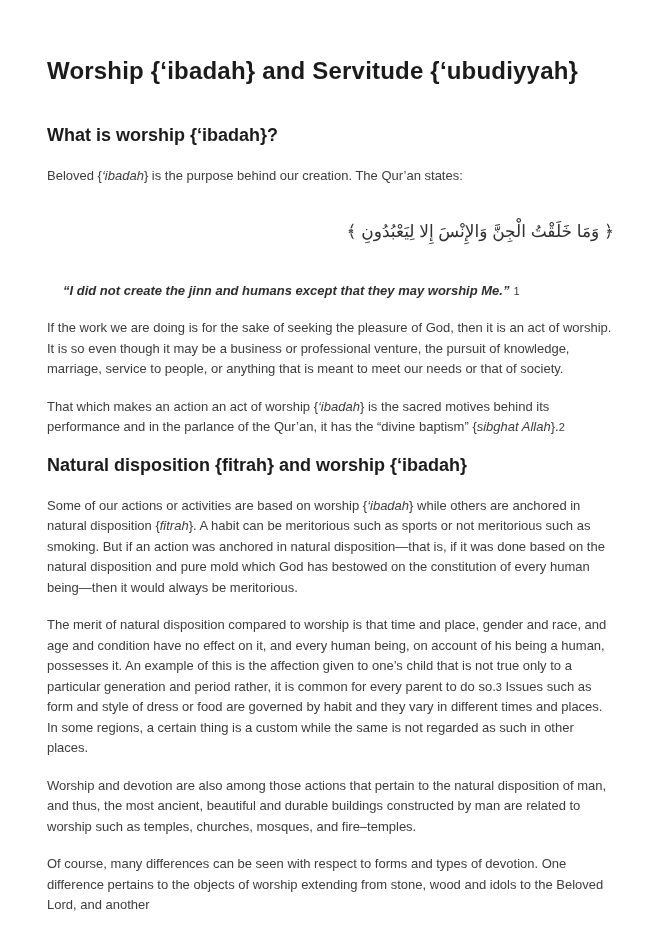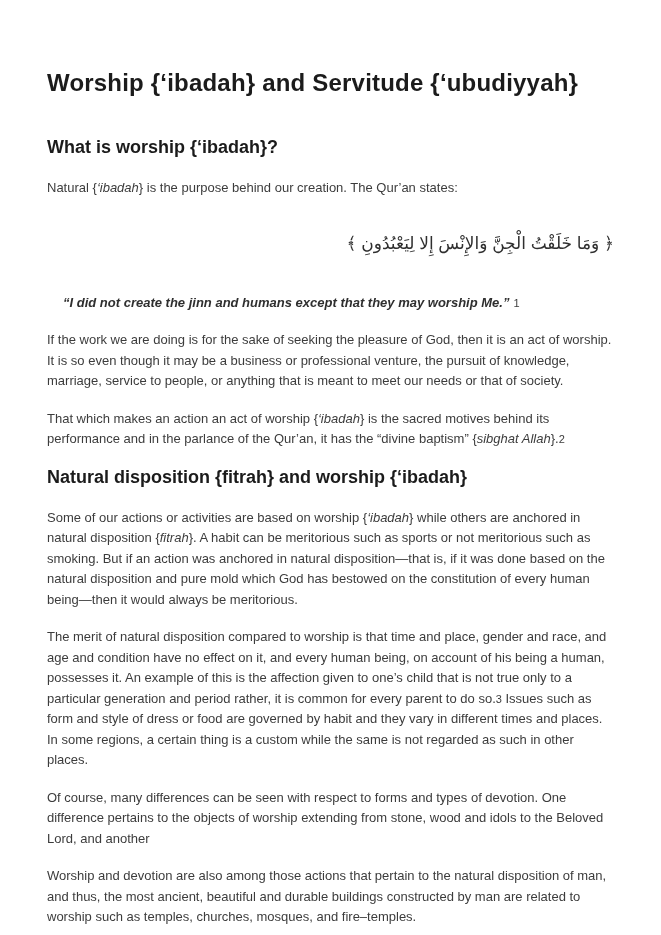--- a/index.html
+++ b/index.html
@@ -13,21 +13,21 @@
     font-family:"Liberation Sans", sans-serif;
     color:#3c3c3c;
     padding:56px 47px 0 47px;
     overflow:hidden;
   }
   h1.doc-title {
     font-size:24px;
     line-height:29px;
     font-weight:bold;
     color:#1b1b1b;
-    margin:12px 0 40px 0;
+    margin:0 0 40px 0;
     letter-spacing:0.2px;
   }
   h2.section-heading {
     font-size:18px;
     line-height:21px;
     font-weight:bold;
     color:#1b1b1b;
     margin:12px 0 20px 0;
   }
   p.body-para {
@@ -65,33 +65,33 @@
 </style>
 </head>
 <body>
 
 <div class="page">
 
   <h1 class="doc-title">Worship {‘ibadah} and Servitude {‘ubudiyyah}</h1>
 
   <h2 class="section-heading">What is worship {‘ibadah}?</h2>
 
-  <p class="body-para"><span>Natural {</span><span class="it">‘ibadah</span><span>} is the purpose behind our creation. The Qur’an states:</span></p>
+  <p class="body-para"><span>Beloved {</span><span class="it">‘ibadah</span><span>} is the purpose behind our creation. The Qur’an states:</span></p>
 
   <p class="verse" dir="rtl">﴿ وَمَا خَلَقْتُ الْجِنَّ وَالإِنْسَ إِلا لِيَعْبُدُونِ ﴾</p>
 
   <p class="quote-line"><span>“I did not create the jinn and humans except that they may worship Me.”</span><span class="fn-ref">1</span></p>
 
   <p class="body-para">If the work we are doing is for the sake of seeking the pleasure of God, then it is an act of worship. It is so even though it may be a business or professional venture, the pursuit of knowledge, marriage, service to people, or anything that is meant to meet our needs or that of society.</p>
 
   <p class="body-para"><span>That which makes an action an act of worship {</span><span class="it">‘ibadah</span><span>} is the sacred motives behind its performance and in the parlance of the Qur’an, it has the “divine baptism” {</span><span class="it">sibghat Allah</span><span>}.</span><span class="fn-ref">2</span></p>
 
   <h2 class="section-heading">Natural disposition {fitrah} and worship {‘ibadah}</h2>
 
   <p class="body-para"><span>Some of our actions or activities are based on worship {</span><span class="it">‘ibadah</span><span>} while others are anchored in natural disposition {</span><span class="it">fitrah</span><span>}. A habit can be meritorious such as sports or not meritorious such as smoking. But if an action was anchored in natural disposition—that is, if it was done based on the natural disposition and pure mold which God has bestowed on the constitution of every human being—then it would always be meritorious.</span></p>
 
   <p class="body-para"><span>The merit of natural disposition compared to worship is that time and place, gender and race, and age and condition have no effect on it, and every human being, on account of his being a human, possesses it. An example of this is the affection given to one’s child that is not true only to a particular generation and period rather, it is common for every parent to do so.</span><span class="fn-ref">3</span><span> Issues such as form and style of dress or food are governed by habit and they vary in different times and places. In some regions, a certain thing is a custom while the same is not regarded as such in other places.</span></p>
 
+  <p class="body-para">Worship and devotion are also among those actions that pertain to the natural disposition of man, and thus, the most ancient, beautiful and durable buildings constructed by man are related to worship such as temples, churches, mosques, and fire–temples.</p>
+
   <p class="body-para">Of course, many differences can be seen with respect to forms and types of devotion. One difference pertains to the objects of worship extending from stone, wood and idols to the Beloved Lord, and another</p>
-
-  <p class="body-para">Worship and devotion are also among those actions that pertain to the natural disposition of man, and thus, the most ancient, beautiful and durable buildings constructed by man are related to worship such as temples, churches, mosques, and fire–temples.</p>
 
 </div>
 
 </body></html>

